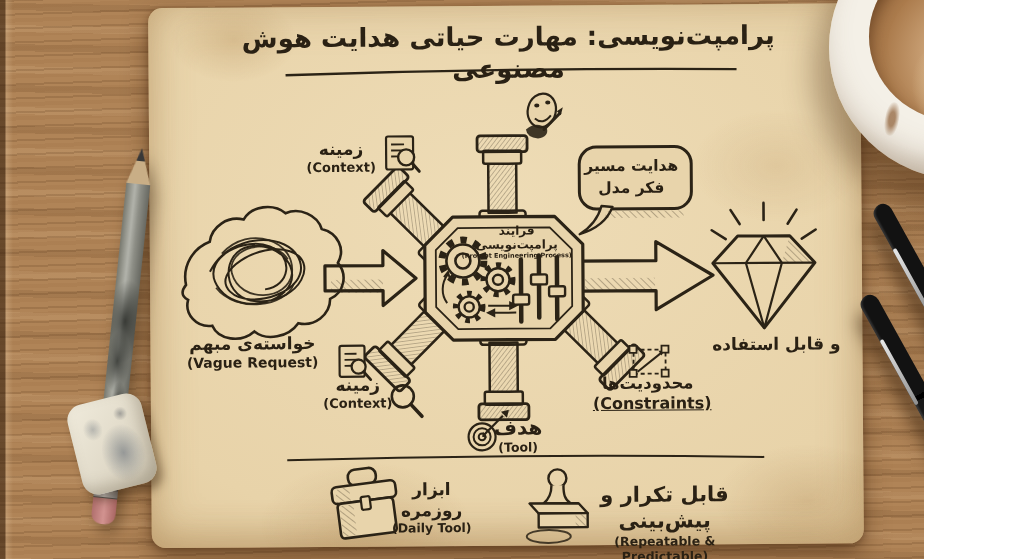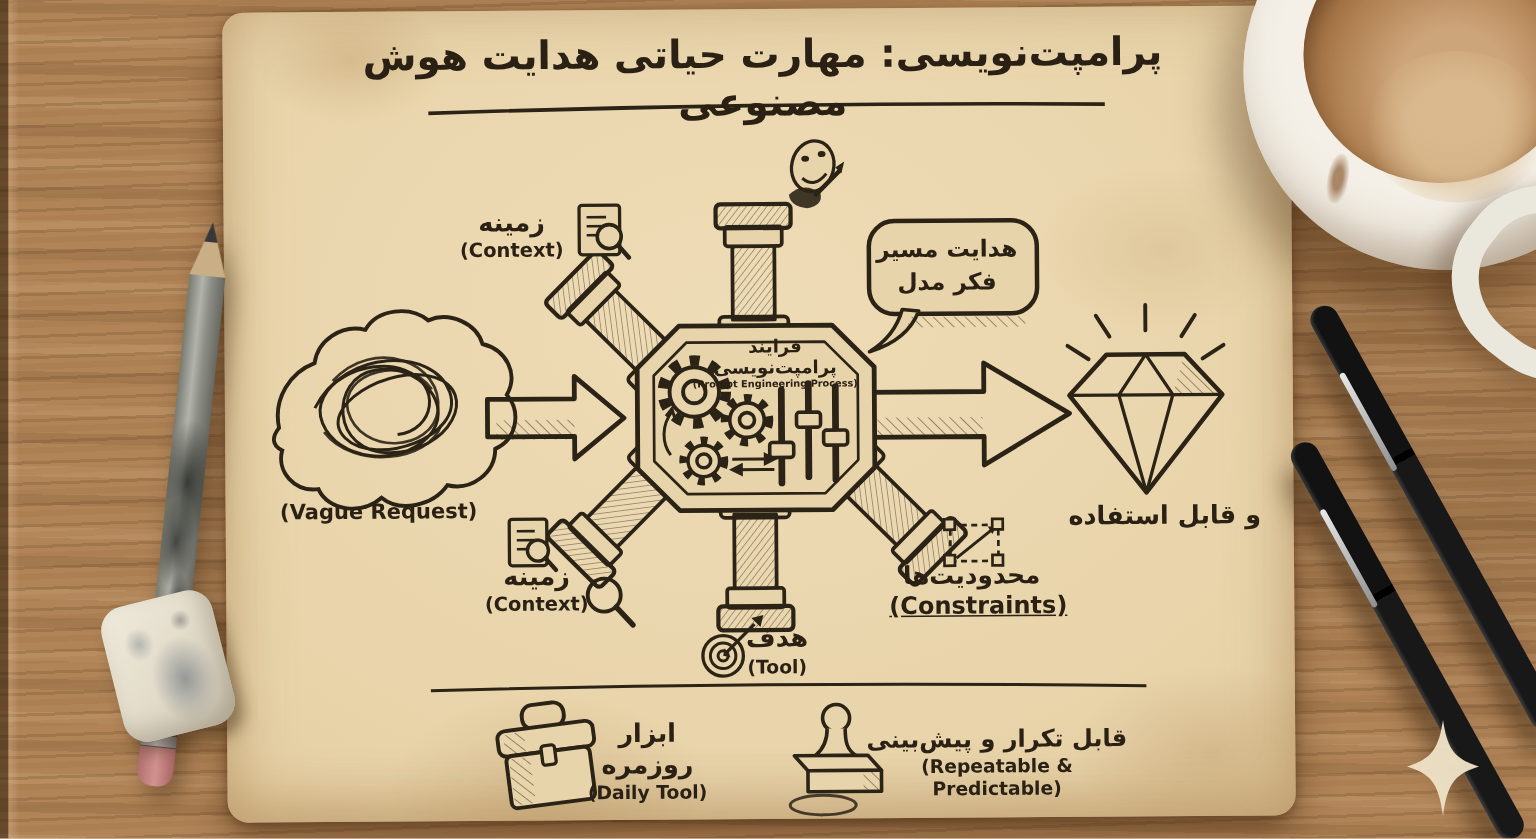--- a/index.html
+++ b/index.html
@@ -1,16 +1,16 @@
 <!DOCTYPE html>
 <html><head>
 <meta charset="utf-8">
 <style>
   html,body{margin:0;padding:0;}
-  #stage{position:relative;width:1024px;height:559px;overflow:hidden;
+  #stage{position:relative;width:924px;height:559px;overflow:hidden;
     font-family:"DejaVu Sans",sans-serif;
     background-color:#b08457;
     background-image:
       radial-gradient(circle at 920px 110px, rgba(55,30,10,.32), rgba(55,30,10,0) 150px),
       radial-gradient(circle at 1005px 330px, rgba(60,35,15,.16), transparent 170px),
       linear-gradient(90deg, rgba(45,25,8,.55) 0px, rgba(45,25,8,.55) 5px, rgba(255,235,200,.20) 6px, rgba(255,235,200,0) 13px),
       repeating-linear-gradient(178deg, rgba(92,58,28,.20) 0 2px, rgba(0,0,0,0) 2px 5px, rgba(146,100,58,.14) 5px 9px, rgba(0,0,0,0) 9px 14px),
       repeating-linear-gradient(181deg, rgba(255,224,180,.10) 0 7px, rgba(0,0,0,0) 7px 19px, rgba(80,48,20,.13) 19px 26px, rgba(0,0,0,0) 26px 41px);
   }
   .paper-layer{position:absolute;inset:0;transform:rotate(-0.4deg);transform-origin:50% 50%;}
@@ -27,26 +27,26 @@
   .lab{position:absolute;text-align:center;color:#2a2114;font-weight:bold;line-height:1.22;}
   .lab .en{display:block;font-size:13px;letter-spacing:0;}
   .lab .fa{display:block;}
   #title-label{left:190px;top:22px;width:640px;font-size:26px;}
   #role-label{left:455px;top:92px;width:86px;}      #role-label .fa{font-size:18px;}
   #context-top-label{left:298px;top:138px;width:88px;} #context-top-label .fa{font-size:17px;}
   #bubble-label{left:585px;top:157px;width:94px;font-size:15.5px;line-height:1.4;}
   #vague-label{left:178px;top:332px;width:148px;}   #vague-label .fa{font-size:17px;} #vague-label .en{font-size:14px;}
   #output-label{left:692px;top:335px;width:168px;font-size:17px;line-height:1.4;}
   #context-bottom-label{left:312px;top:374px;width:90px;} #context-bottom-label .fa{font-size:17px;}
-  #goal-label{left:488px;top:416px;width:58px;}     #goal-label .fa{font-size:17px;} #goal-label .en{font-size:12.5px;}
+  #goal-label{left:488px;top:416px;width:58px;}     #goal-label .fa{font-size:20px;} #goal-label .en{font-size:12.5px;}
   #constraints-label{left:592px;top:375px;width:110px;} #constraints-label .fa{font-size:16.5px;} #constraints-label .en{font-size:16px;text-decoration:underline;}
   #machine-label{left:458px;top:225px;width:118px;line-height:1.15;}
   #machine-label .fa{font-size:12px;} #machine-label .en{font-size:6.5px;white-space:nowrap;}
   #dailytool-label{left:386px;top:479px;width:88px;} #dailytool-label .fa{font-size:17px;} #dailytool-label .en{font-size:12.5px;}
-  #repeatable-label{left:568px;top:484px;width:190px;} #repeatable-label .fa{font-size:16px;} #repeatable-label .en{font-size:12.5px;}
+  #repeatable-label{left:568px;top:484px;width:190px;} #repeatable-label .fa{font-size:21px;} #repeatable-label .en{font-size:12.5px;}
 
   
   .pencil{position:absolute;left:88px;top:146px;width:24px;height:402px;transform:rotate(6deg);
     transform-origin:50% 100%;filter:drop-shadow(6px 8px 8px rgba(50,30,10,.45));}
   .pencil .tip{height:36px;background:linear-gradient(#383838 0 13px, #c9ae86 13px);
     clip-path:polygon(50% 0, 100% 100%, 0 100%);}
   .pencil .body{height:288px;background:linear-gradient(90deg,#78796f,#b2b3ab 38%,#8d8e86 62%,#676861);position:relative;}
   .pencil .body::after{content:"";position:absolute;inset:0;background:
       radial-gradient(26px 60px at 55% 48%, rgba(40,42,38,.85), transparent 70%),
       radial-gradient(18px 44px at 40% 62%, rgba(40,42,38,.8), transparent 70%),
@@ -299,20 +299,21 @@
       <span class="fa" dir="rtl">هدف</span>
       <span class="en">(Tool)</span>
     </div>
 
     <div class="lab" id="constraints-label">
       <span class="fa" dir="rtl">محدودیت‌ها</span>
       <span class="en">(Constraints)</span>
     </div>
 
     <div class="lab" id="vague-label">
+      <span class="fa" dir="rtl">خواسته‌ی مبهم</span>
       <span class="en">(Vague Request)</span>
     </div>
 
     <div class="lab" id="output-label">
       <span class="fa" dir="rtl">و قابل استفاده</span>
     </div>
 
     <div class="lab" id="dailytool-label">
       <span class="fa" dir="rtl">ابزار روزمره</span>
       <span class="en">(Daily Tool)</span>

